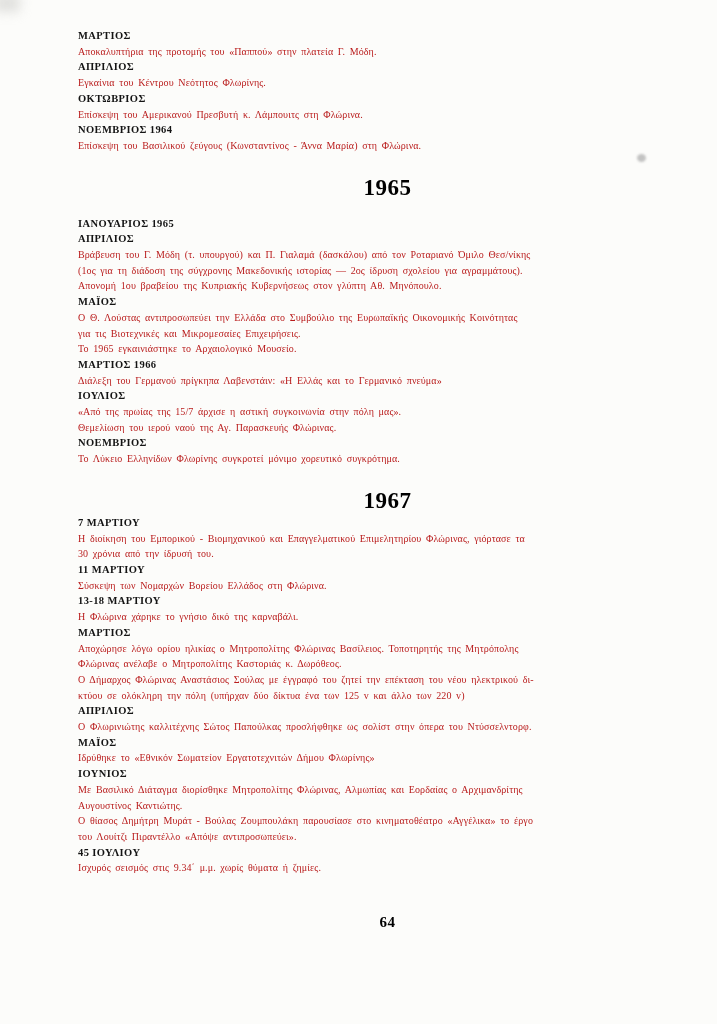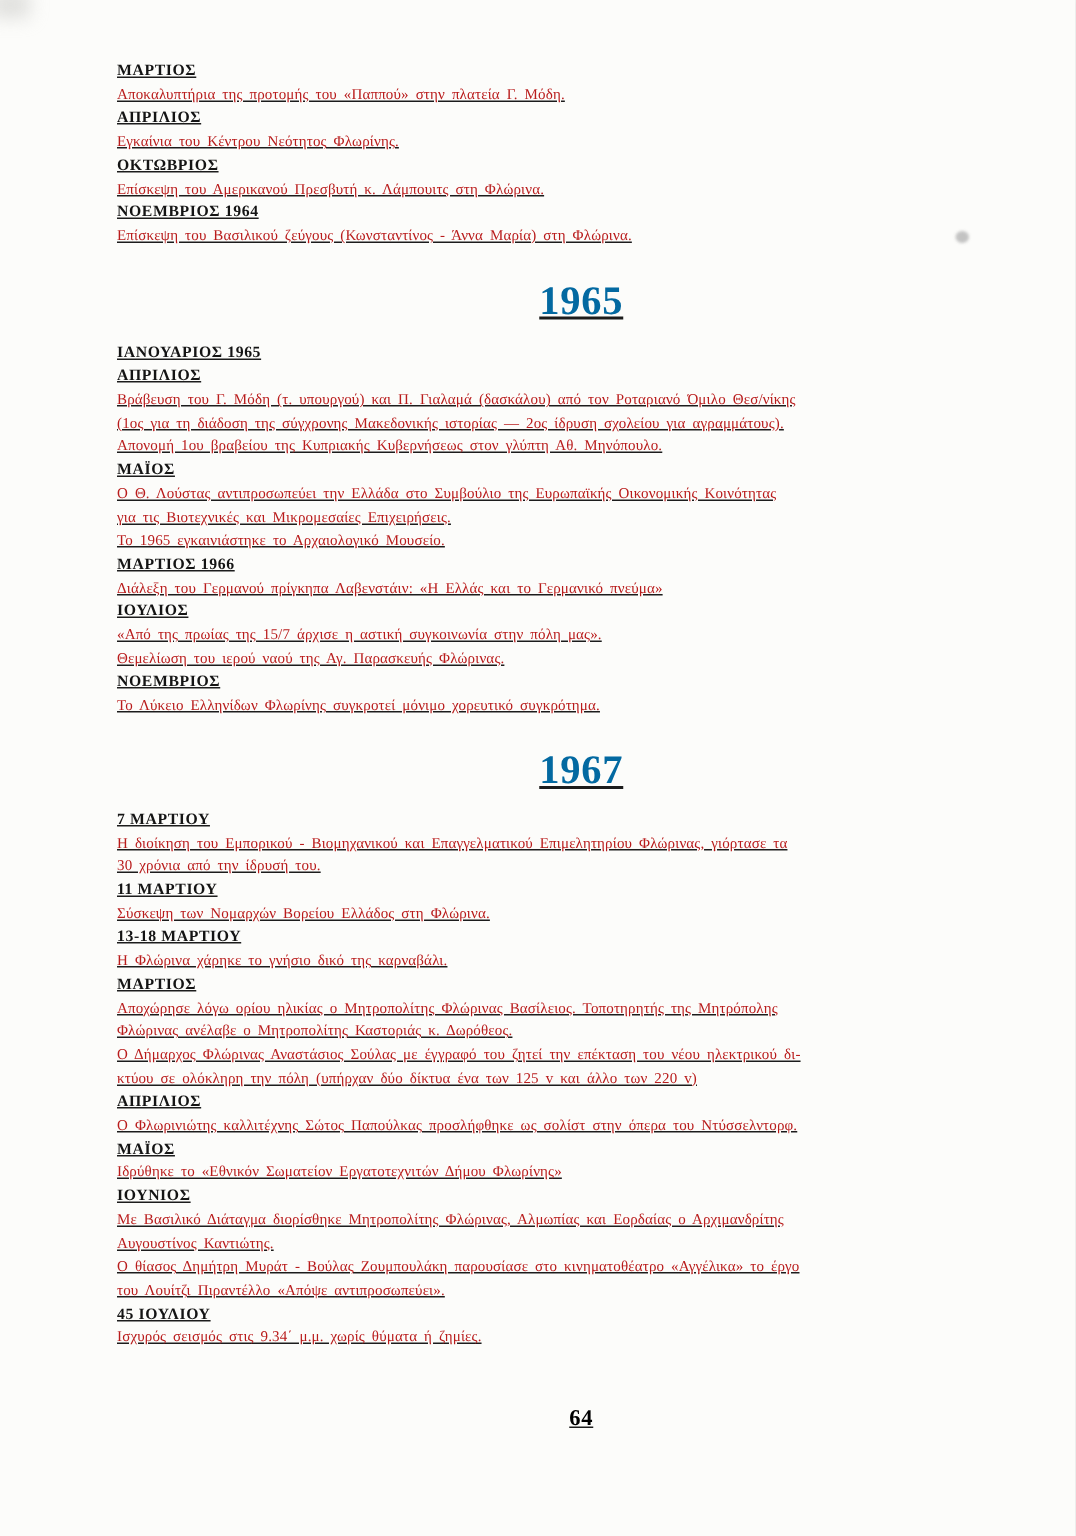--- a/index.html
+++ b/index.html
@@ -11,49 +11,48 @@
     position:relative;
     width:717px;
     height:1024px;
     margin:0 auto;
     background:#fcfcfa;
     color:#1c1c1c;
     overflow:hidden;
     box-shadow:0 0 4px rgba(0,0,0,.15);
   }
   .content{
-    padding:40px 20px 0 78px;
-    text-decoration:underline;
+    padding:28px 20px 0 78px;
   }
   .entry-line{
     font-size:10px;
     line-height:15.7px;
     word-spacing:2px;
     letter-spacing:.1px;
     white-space:nowrap;
     color:#b91c1c;
   }
   .month-heading{
     font-size:10.5px;
     font-weight:bold;
     line-height:15.7px;
     letter-spacing:.4px;
     color:#141414;
     white-space:nowrap;
   }
   .year-heading{
-    font-size:27px;
+    font-size:23px;
     font-weight:bold;
     line-height:24px;
     text-align:center;
-    color:#0369a1;
+    color:#000000;
     letter-spacing:.5px;
   }
   .year-heading.y1965{margin:22px 0 16px 0;}
-  .year-heading.y1967{margin:22px 0 14px 0;}
+  .year-heading.y1967{margin:22px 0 2px 0;}
   .section{margin:0;}
   .page-number{
     margin-top:38px;
     text-align:center;
     font-size:15px;
     font-weight:bold;
     letter-spacing:.5px;
     color:#000000;
   }
   .scan-dot{

